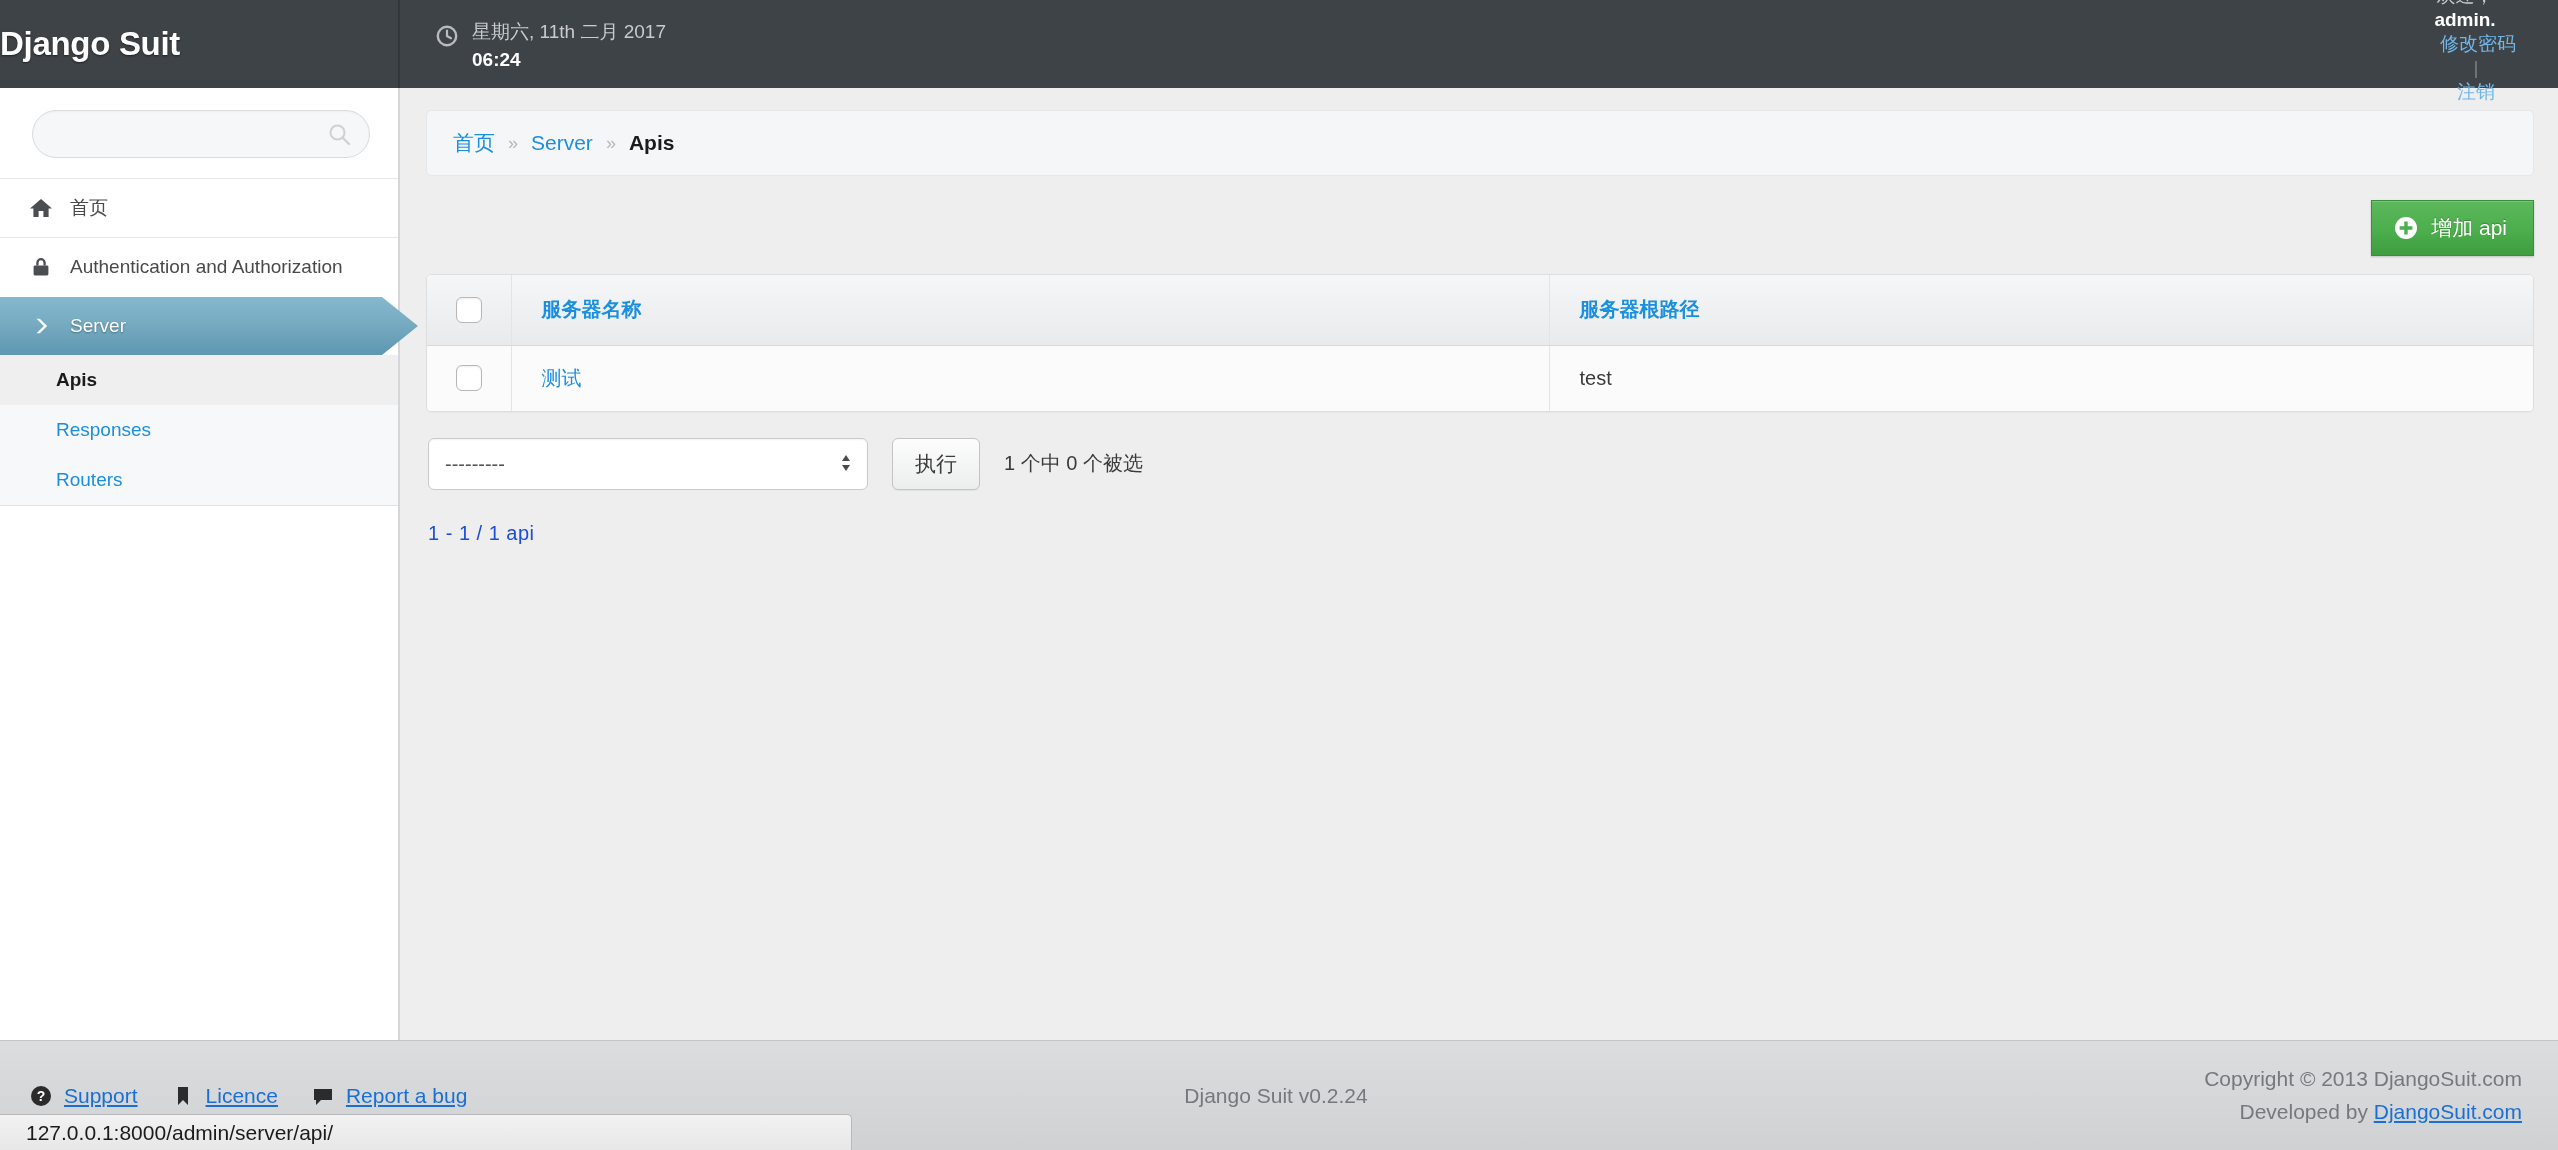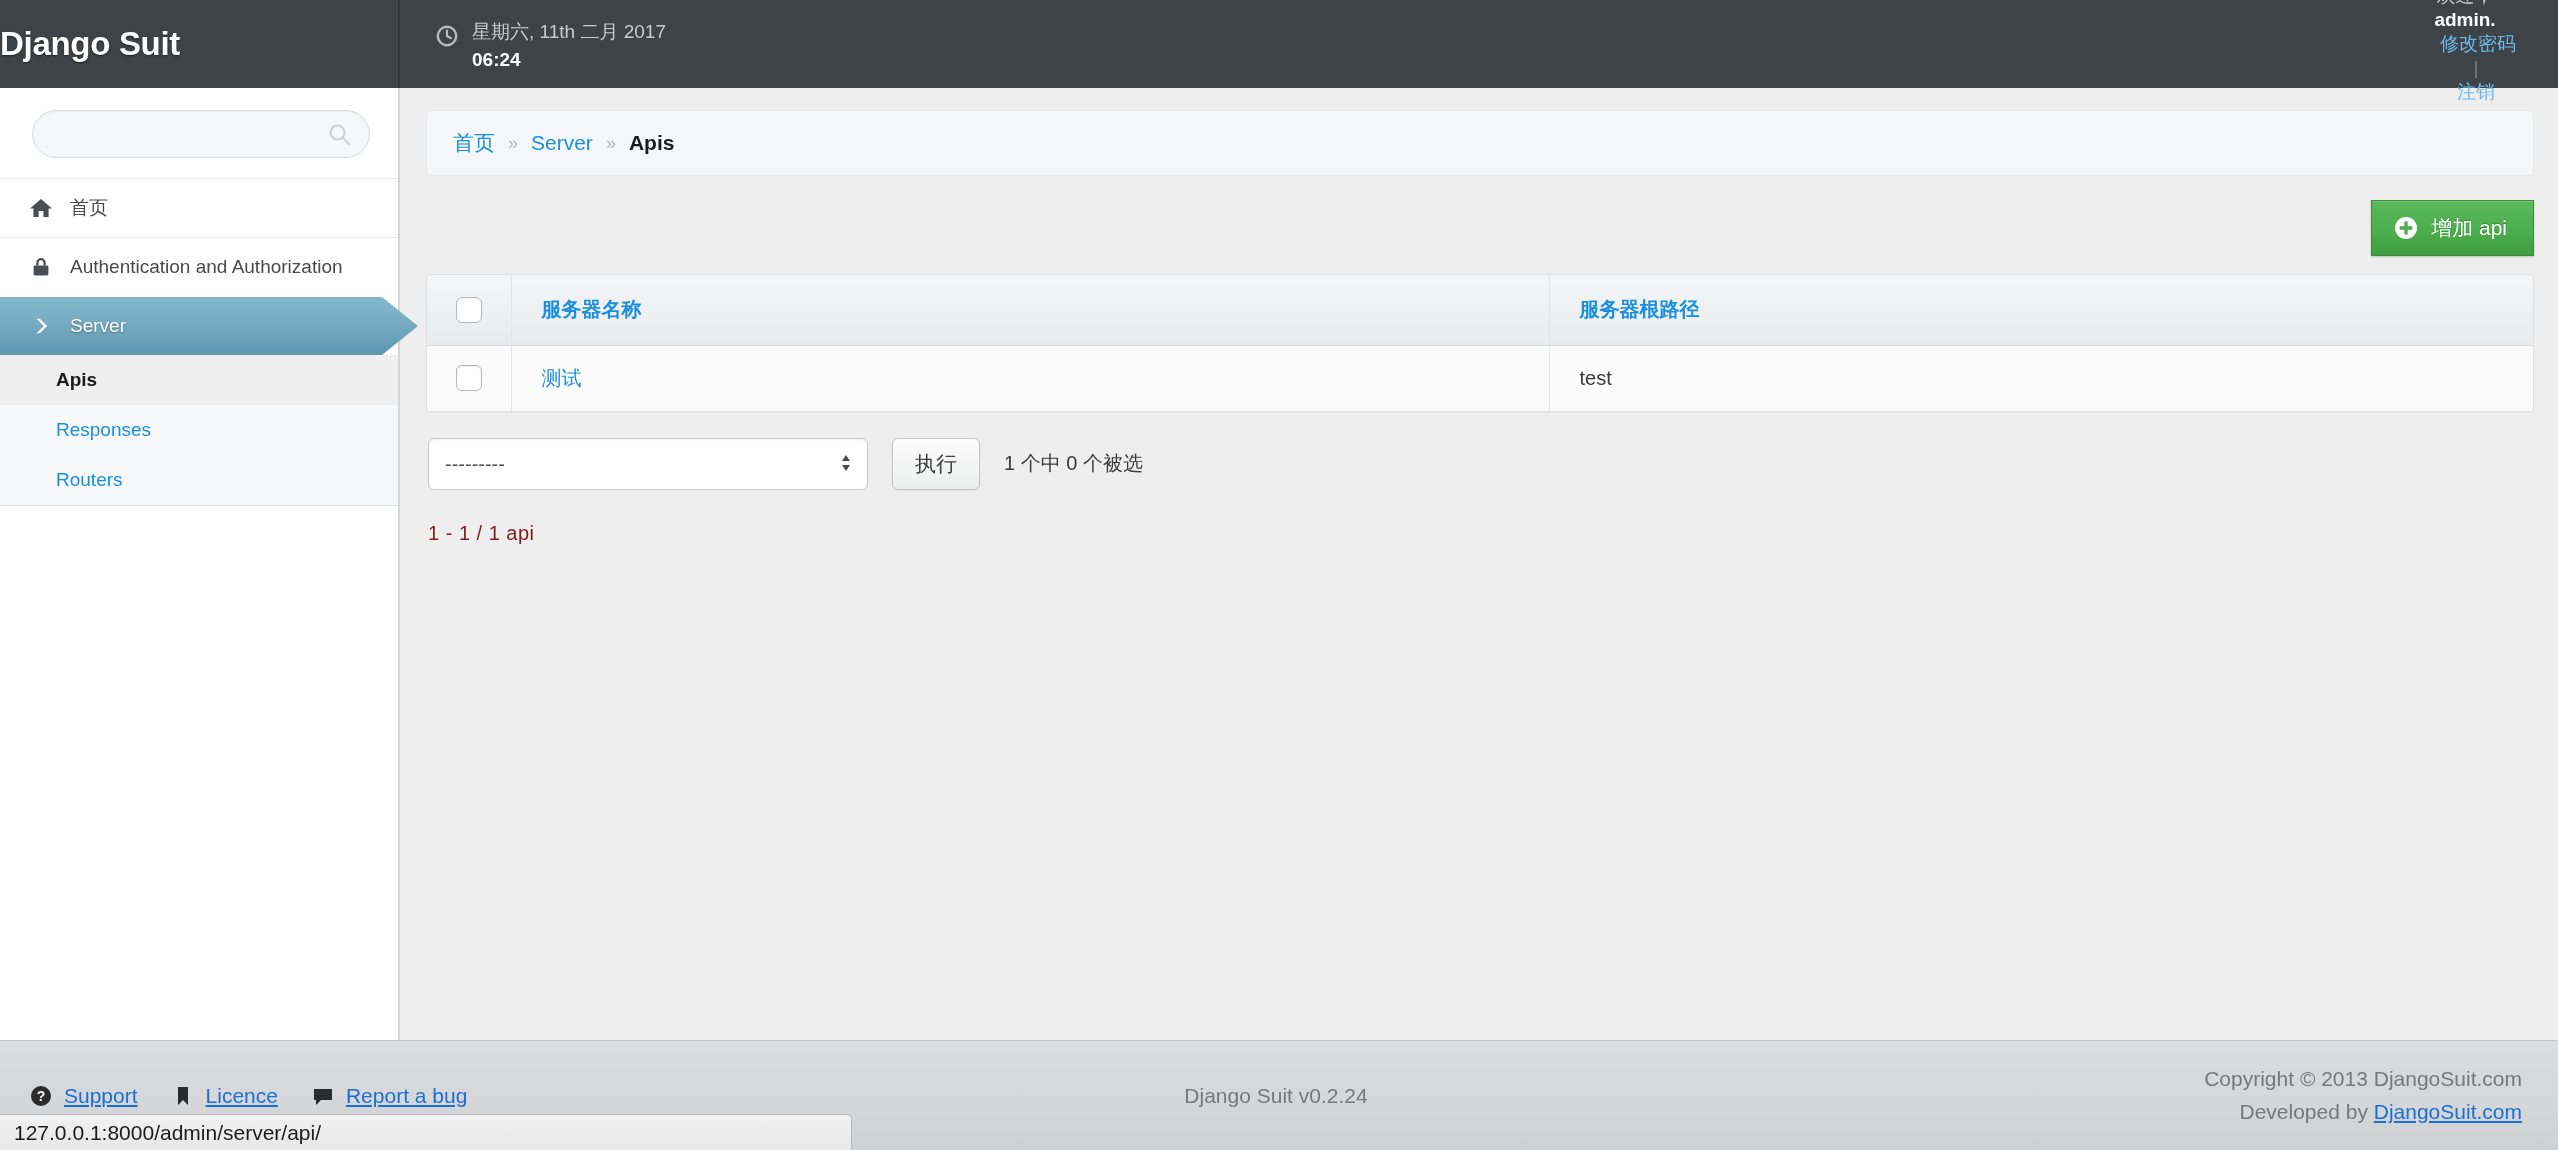--- a/index.html
+++ b/index.html
@@ -329,21 +329,21 @@
     box-shadow: 0 1px 1px rgba(0,0,0,.06);
   }
   .action-counter {
     margin-left: 24px;
     font-size: 20px;
     color: #3a3a3a;
   }
   .paginator {
     padding: 32px 0 0 2px;
     font-size: 20px;
-    color: #7f1d1d;
+    color: #1d4ed8;
     letter-spacing: .5px;
   }
 
   
   .footer {
     position: absolute;
     bottom: 0; left: 0;
     width: 2558px; height: 110px;
     background: linear-gradient(to bottom, #dcdddf 0%, #cfd1d3 100%);
     border-top: 1px solid #c3c5c7;
@@ -381,21 +381,21 @@
   
   .status-bar {
     position: absolute;
     left: 0; bottom: 0;
     width: 852px; height: 36px;
     background: linear-gradient(to bottom, #f2f2f2 0%, #e7e7e7 100%);
     border: 1px solid #b9b9b9;
     border-left: 0; border-bottom: 0;
     border-top-right-radius: 5px;
     display: flex; align-items: center;
-    padding-left: 14px;
+    padding-left: 26px;
     font-size: 21px;
     color: #1b1b1b;
     z-index: 90;
     font-family: "Liberation Sans", sans-serif;
   }
 </style>
 </head>
 <body>
 
 <div class="header">

